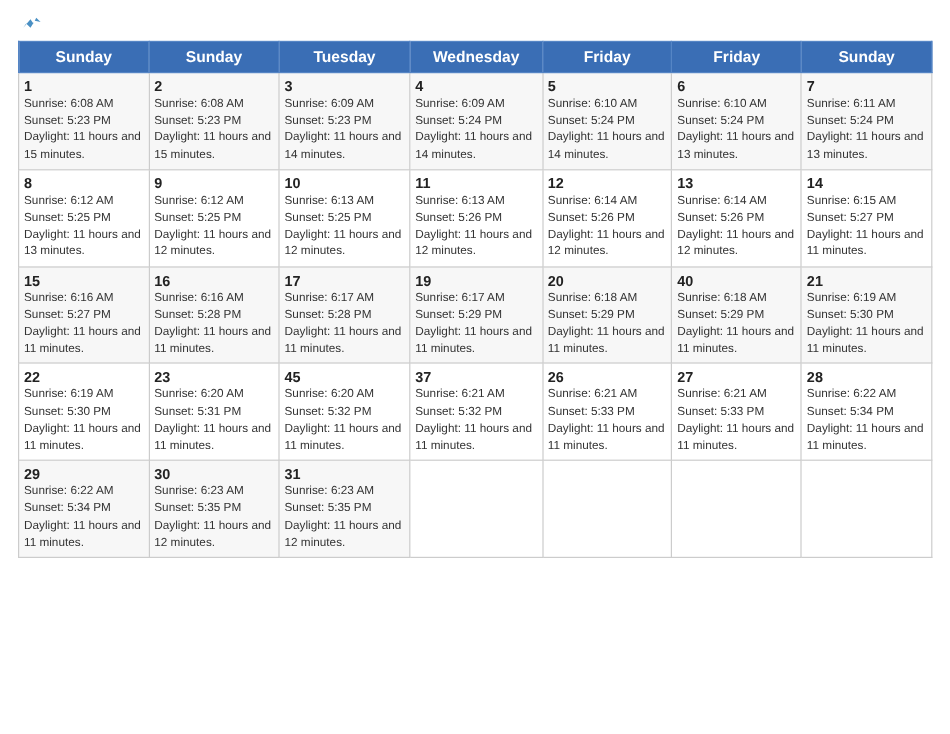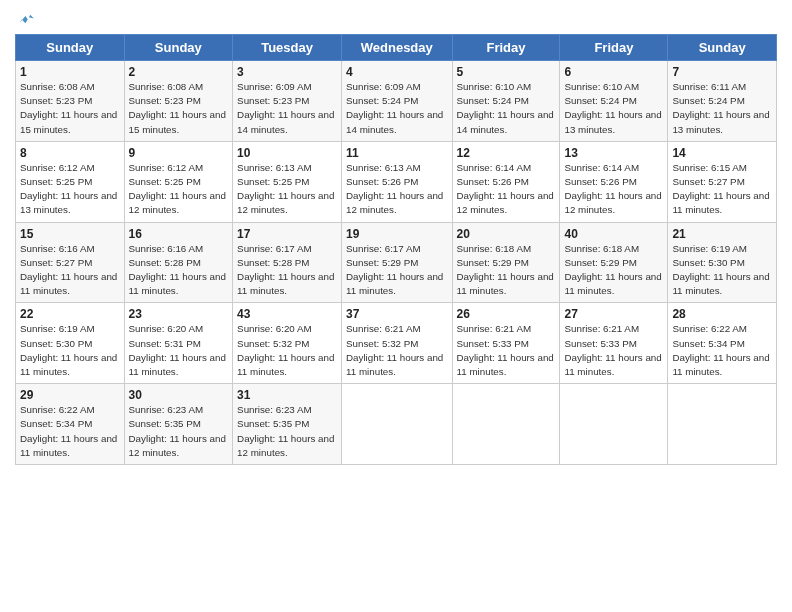--- a/index.html
+++ b/index.html
@@ -328,21 +328,21 @@
         </td>
           <td>
           <span class="day-num">23</span>
           <div class="day-info">
             <span>Sunrise: 6:20 AM</span><br>
             <span>Sunset: 5:31 PM</span><br>
             <span>Daylight: 11 hours and 11 minutes.</span>
           </div>
         </td>
           <td>
-          <span class="day-num">43</span>
+          <span class="day-num">45</span>
           <div class="day-info">
             <span>Sunrise: 6:20 AM</span><br>
             <span>Sunset: 5:32 PM</span><br>
             <span>Daylight: 11 hours and 11 minutes.</span>
           </div>
         </td>
           <td>
           <span class="day-num">37</span>
           <div class="day-info">
             <span>Sunrise: 6:21 AM</span><br>

